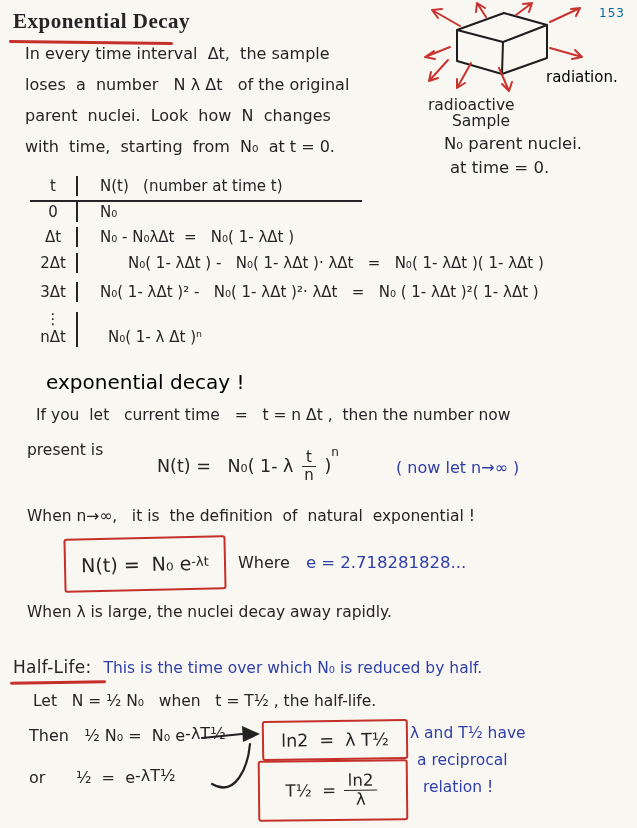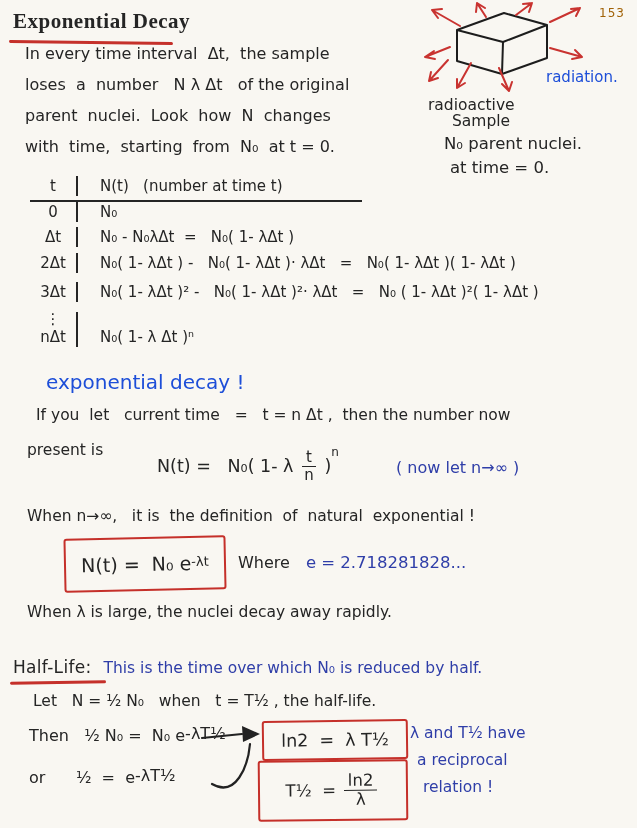--- a/index.html
+++ b/index.html
@@ -4,39 +4,39 @@
 <style>
   html,body{margin:0;padding:0;}
   .page{
     position:relative;width:637px;height:828px;overflow:hidden;
     background:#f9f7f2;
     font-family:"DejaVu Sans",sans-serif;
     color:#252525;
   }
   .abs{position:absolute;}
   .line{white-space:pre;}
-  .red{color:#1d4ed8;}
+  .red{color:#000000;}
   .blue{color:#2f3ea8;}
-  .pagenum{font-size:12px;color:#a16207;letter-spacing:1px;}
+  .pagenum{font-size:12px;color:#0369a1;letter-spacing:1px;}
   .title{font-size:21px;font-weight:bold;letter-spacing:0.5px;font-family:Liberation Serif, serif;}
   .redline{background:#c5302a;border-radius:2px;}
   .hand15{font-size:15px;}
   .hand155{font-size:15.5px;}
   .hand16{font-size:16px;}
   .hand165{font-size:16.5px;}
   .hand17{font-size:17px;}
   
   .trow{display:flex;align-items:flex-start;}
   .tcell-t{width:46px;flex:none;text-align:center;border-right:2px solid #252525;padding:1px 0;}
   .tcell-n{padding:1px 0 1px 22px;white-space:pre;}
   .thead{border-bottom:2px solid #252525;width:332px;}
   .table{font-size:15px;}
   .r-h{min-height:24px;} .r-0{min-height:25px;} .r-1{min-height:26px;}
-  .r-2{min-height:29px;} .r-3{min-height:30px;} .r-d{min-height:15px;line-height:13px;}
-  .r-n{min-height:28px;}
+  .r-2{min-height:29px;gap:28px;} .r-3{min-height:30px;} .r-d{min-height:15px;line-height:13px;}
+  .r-n{min-height:28px;gap:8px;}
   
   .frac{display:inline-flex;flex-direction:column;align-items:center;line-height:1.1;margin:0 3px;}
   .frac .num{border-bottom:1.6px solid #252525;padding:0 4px;}
   .supline{display:flex;align-items:flex-start;}
   .supline sup{font-size:16px;margin-top:-2px;}
   .eqline{display:flex;align-items:center;font-size:17.5px;}
   .eqline .fr{font-size:15px;}
   .eqline sup{align-self:flex-start;font-size:12px;margin-top:-4px;}
   
   .redbox{

